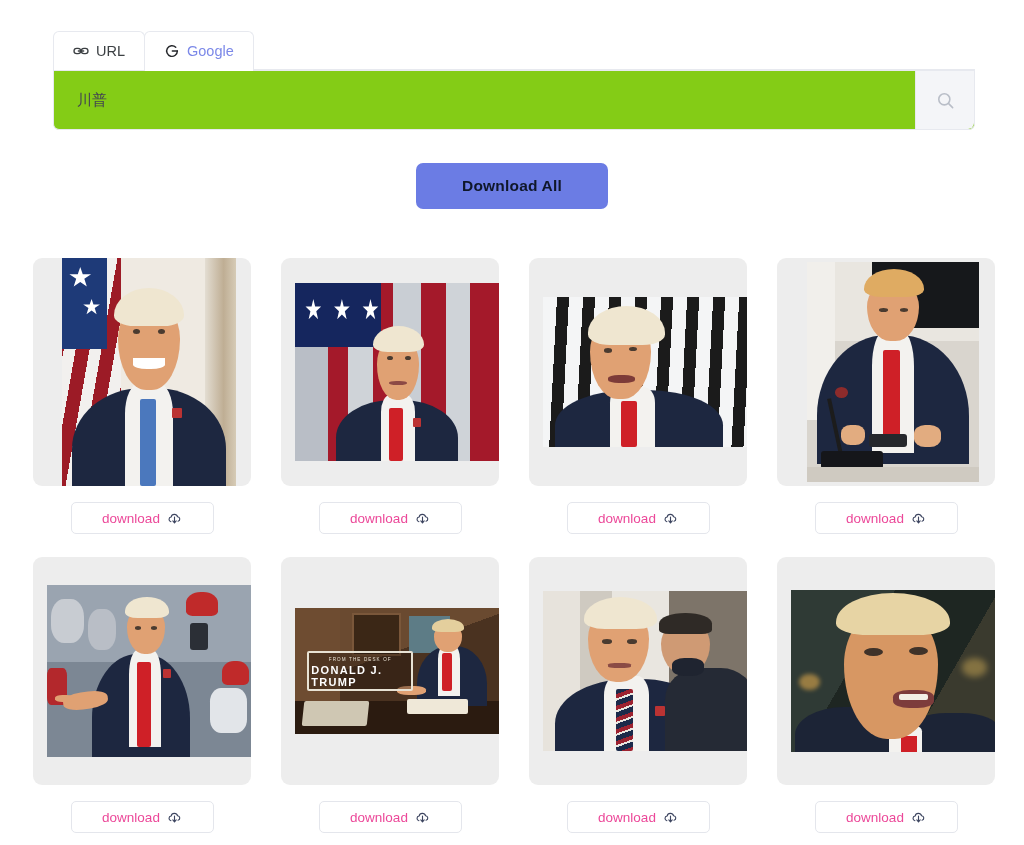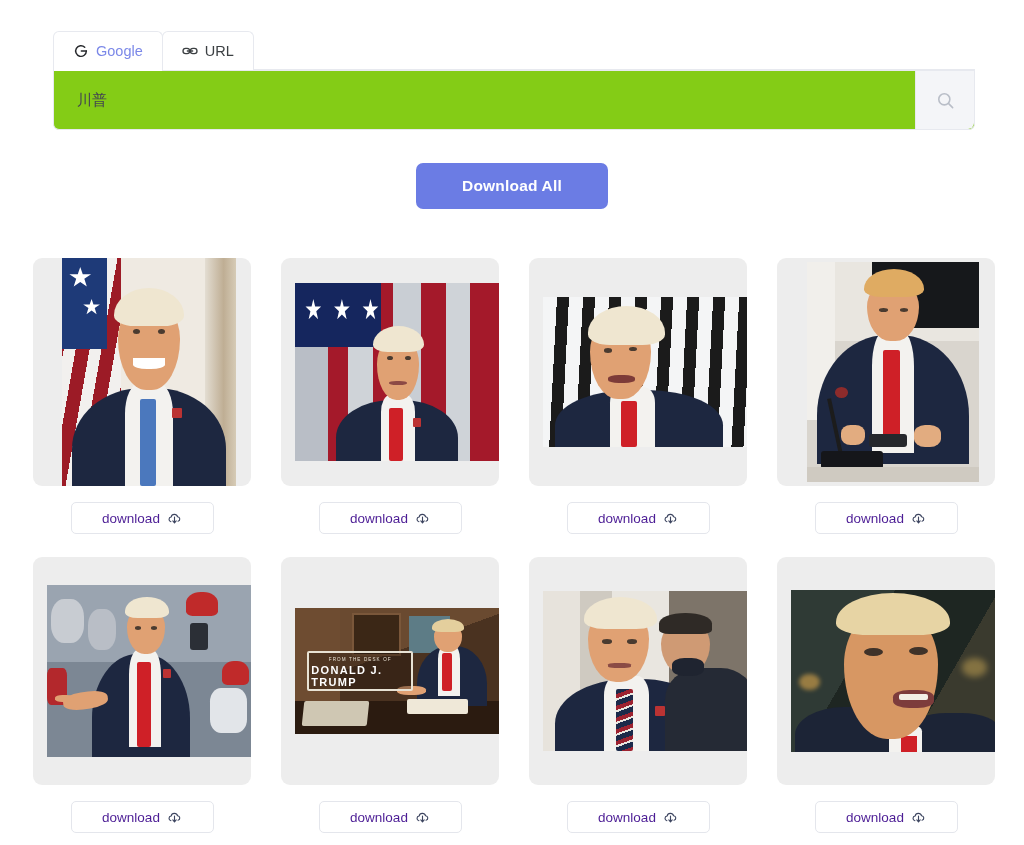--- a/index.html
+++ b/index.html
@@ -110,21 +110,21 @@
     left: 0; right: 0; top: 163px;
     display: flex;
     justify-content: center;
   }
   .dl-all-btn {
     width: 192px;
     height: 46px;
     border: none;
     border-radius: 7px;
     background: #6b7ce4;
-    color: #ffffff;
+    color: #0f172a;
     font-size: 15.5px;
     font-weight: bold;
     letter-spacing: .2px;
     cursor: pointer;
     font-family: "Liberation Sans", "DejaVu Sans", sans-serif;
   }
 
   
   .gallery {
     position: absolute;
@@ -161,21 +161,21 @@
     width: 143px;
     height: 32px;
     background: #ffffff;
     border: 1px solid #e4e6ec;
     border-radius: 5px;
     display: flex;
     align-items: center;
     justify-content: center;
     gap: 7px;
     font-size: 13.5px;
-    color: #4c1d95;
+    color: #ec4899;
     cursor: pointer;
     font-family: "Liberation Sans", "DejaVu Sans", sans-serif;
   }
   .dl-btn svg { display: block; flex: none; }
 
   
   .pic > div { position: absolute; }
   .pic .bg { inset: 0; }
 
   
@@ -199,40 +199,40 @@
   .mouth { background: #8c4a45; border-radius: 40%; }
 </style>
 </head>
 <body>
 
 <div class="page">
 
   <div class="search-panel">
 
     <div class="tabbar">
-
-      <div class="tab active">
-        <span class="tab-ico">
-          <svg width="16" height="16" viewBox="0 0 24 24" fill="none" stroke="#26282c" stroke-width="2.2" stroke-linecap="round">
-            <path d="M20 12 H12.5"></path>
-            <path d="M20 12 a8 8 0 1 1 -2.4 -5.7"></path>
-          </svg>
-        </span>
-        <span class="tab-label">Google</span>
-      </div>
 
       <div class="tab">
         <span class="tab-ico">
           <svg width="16" height="16" viewBox="0 0 24 24" fill="none" stroke="#3c4043" stroke-width="2" stroke-linecap="round">
             <rect x="1.5" y="8" width="10" height="8" rx="4"></rect>
             <rect x="12.5" y="8" width="10" height="8" rx="4"></rect>
             <line x1="8" y1="12" x2="16" y2="12"></line>
           </svg>
         </span>
         <span class="tab-label">URL</span>
+      </div>
+
+      <div class="tab active">
+        <span class="tab-ico">
+          <svg width="16" height="16" viewBox="0 0 24 24" fill="none" stroke="#26282c" stroke-width="2.2" stroke-linecap="round">
+            <path d="M20 12 H12.5"></path>
+            <path d="M20 12 a8 8 0 1 1 -2.4 -5.7"></path>
+          </svg>
+        </span>
+        <span class="tab-label">Google</span>
       </div>
 
 
       <div class="tab-spacer"></div>
     </div>
 
     <div class="searchrow">
       <input class="search-input" type="text" value="川普" placeholder="" style="">
       <button class="search-btn">
         <span>

